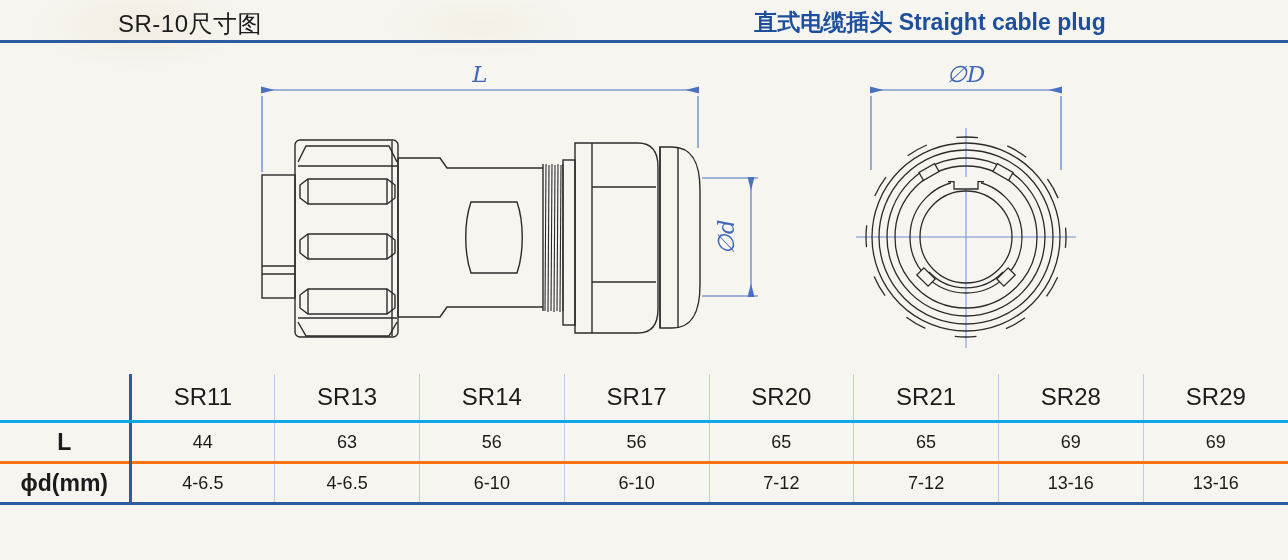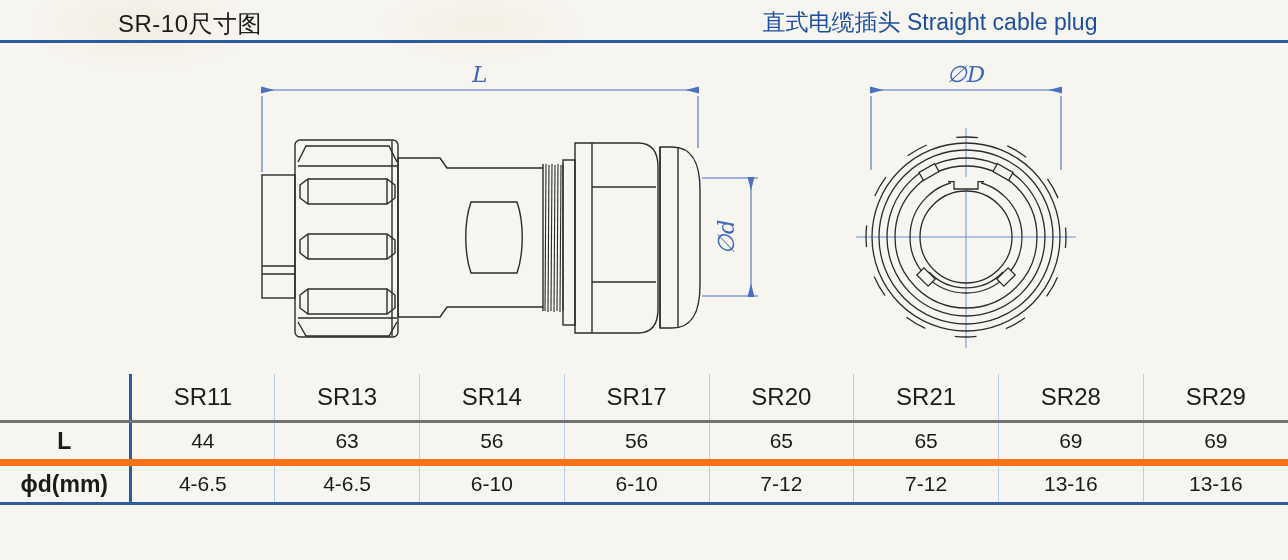--- a/index.html
+++ b/index.html
@@ -9,40 +9,40 @@
     font-family:"Liberation Sans",sans-serif;
   }
   .stain{position:absolute;border-radius:50%;pointer-events:none;}
   .stain1{left:30px;top:-20px;width:220px;height:90px;background:radial-gradient(closest-side,#efe8d8,rgba(247,245,240,0));opacity:.6;}
   .stain2{left:380px;top:-10px;width:200px;height:70px;background:radial-gradient(closest-side,#f0ead9,rgba(247,245,240,0));opacity:.5;}
   .left-title{
     position:absolute;left:118px;top:8px;font-size:24px;color:#1c1c1c;letter-spacing:.5px;
   }
   .right-title{
     position:absolute;left:640px;top:7px;width:580px;text-align:center;
-    font-size:23px;font-weight:normal;color:#1d4f9c;
+    font-size:23px;font-weight:bold;color:#1d4f9c;
   }
   .header-rule{position:absolute;left:0;top:40px;width:1288px;height:3px;background:#2b5c9f;}
   svg.drawing{position:absolute;left:0;top:0;}
   .dim-label{
     font-family:"DejaVu Serif","Liberation Serif",serif;
     font-style:italic;font-size:23px;fill:#3f67b8;
   }
   table.spec{
     position:absolute;left:0;top:374px;width:1288px;
     border-collapse:collapse;table-layout:fixed;
   }
   table.spec th,table.spec td{
     text-align:center;vertical-align:middle;color:#1b1b1b;padding:0;
   }
-  table.spec thead th{height:46px;font-size:24px;font-weight:normal;border-bottom:3px solid #737373;}
+  table.spec thead th{height:46px;font-size:24px;font-weight:normal;border-bottom:3px solid #0ea5e9;}
   table.spec tbody tr{height:41px;}
   table.spec tbody th{font-size:23px;font-weight:bold;}
-  table.spec tbody td{font-size:21px;}
-  table.spec tbody tr+tr th,table.spec tbody tr+tr td{border-top:7px solid #f97316;}
+  table.spec tbody td{font-size:18px;}
+  table.spec tbody tr+tr th,table.spec tbody tr+tr td{border-top:3px solid #f97316;}
   table.spec tbody tr:last-child th,table.spec tbody tr:last-child td{border-bottom:3px solid #2b5c9f;}
   table.spec th:nth-child(2),table.spec td:nth-child(2){border-left:3px solid #2b5c9f;}
   table.spec th:nth-child(n+3),table.spec td:nth-child(n+3){border-left:1px solid #b9cfe8;}
 </style>
 </head>
 <body>
 
 <div class="stain stain1"></div>
 <div class="stain stain2"></div>
 

